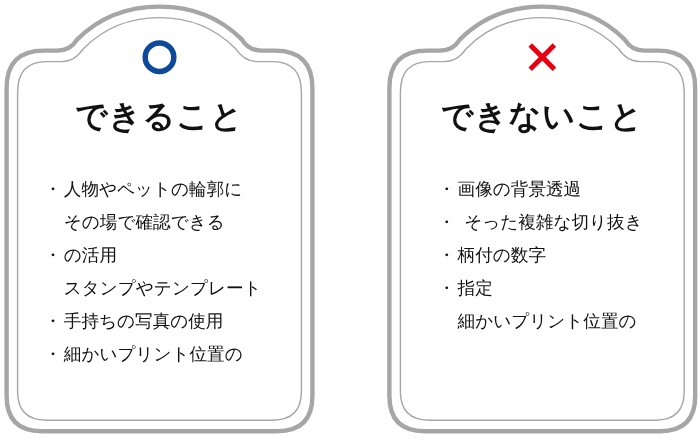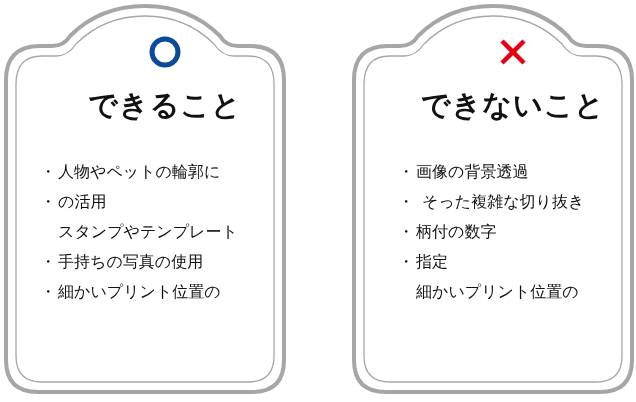--- a/index.html
+++ b/index.html
@@ -13,21 +13,20 @@
       position: relative;
       overflow: hidden;
       font-family: "DejaVu Sans", "Liberation Sans", sans-serif;
       color: #111111;
     }
     .card {
       position: absolute;
       top: 0;
       width: 290px;
       height: 402px;
-      padding-left: 40px;
     }
     .card svg.frame {
       position: absolute;
       left: 0;
       top: 0;
       width: 290px;
       height: 402px;
     }
     .card .mark {
       position: absolute;
@@ -116,20 +115,21 @@
       <circle cx="17" cy="17" r="13" fill="none" stroke="#0d4a9c" stroke-width="5"></circle>
     </svg>
   </div>
 
   <div class="title">できること</div>
 
   <ul class="list" style="left:40px;">
     <li>
       <span class="bullet">・</span>
       <span class="line">人物やペットの輪郭に</span>
+      <span class="line">その場で確認できる</span>
     </li>
     <li>
       <span class="bullet">・</span>
       <span class="line">の活用</span>
       <span class="line">スタンプやテンプレート</span>
     </li>
     <li>
       <span class="bullet">・</span>
       <span class="line">手持ちの写真の使用</span>
     </li>

